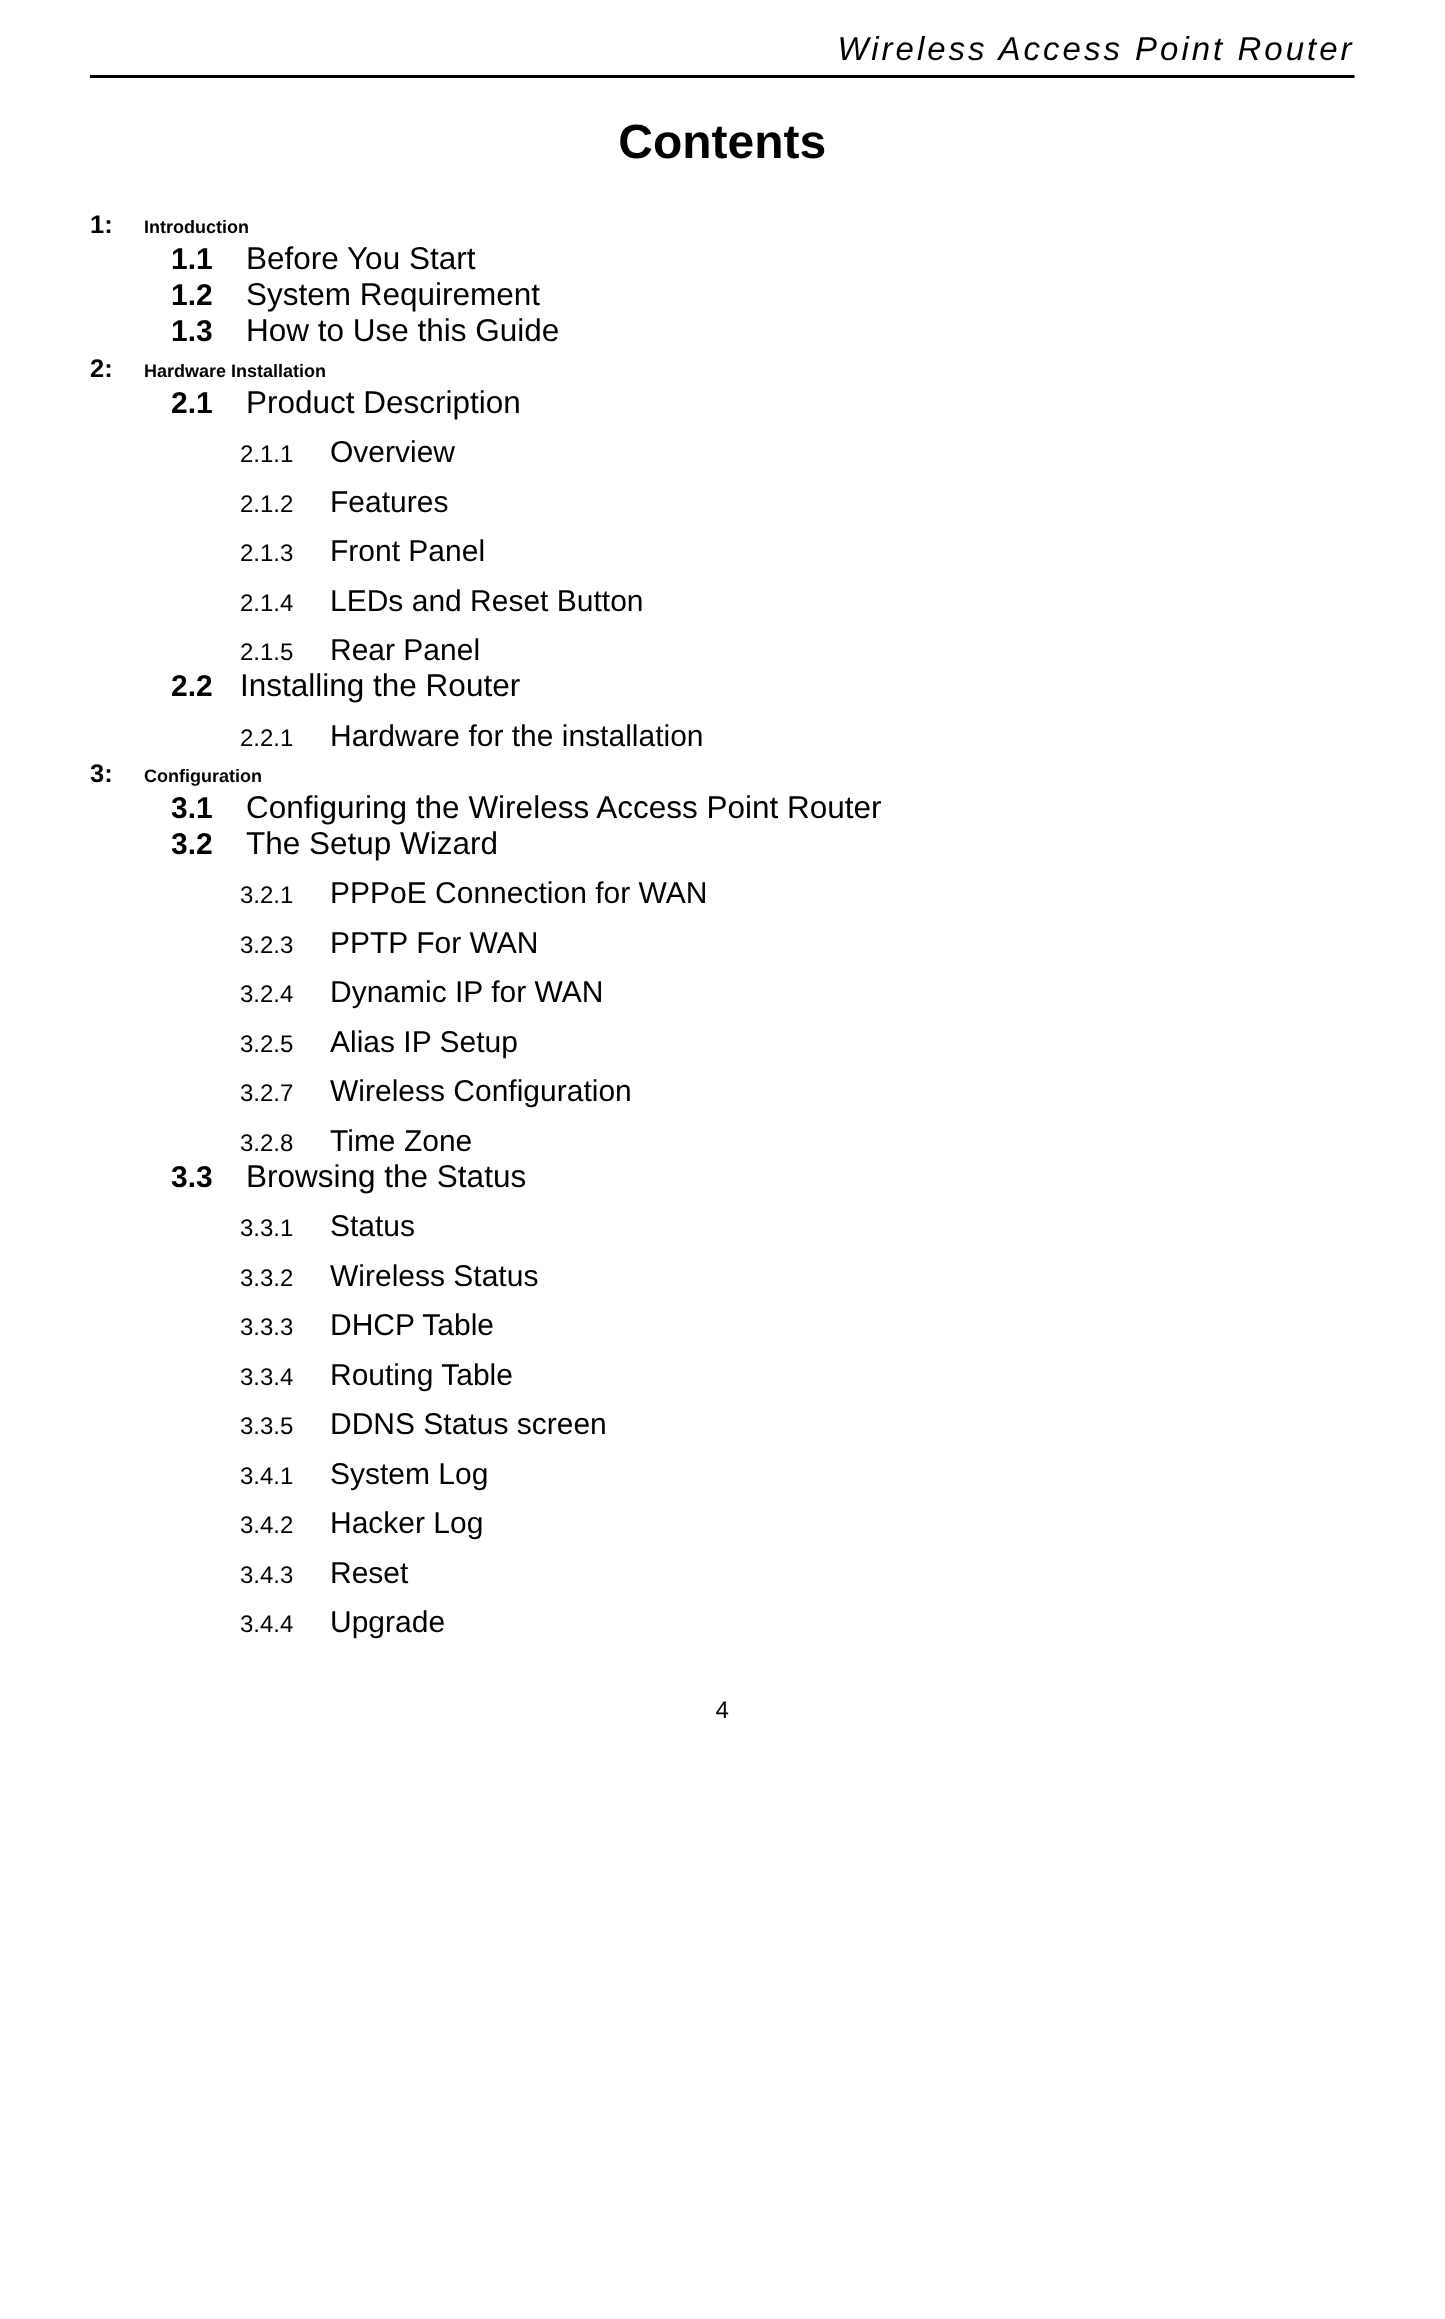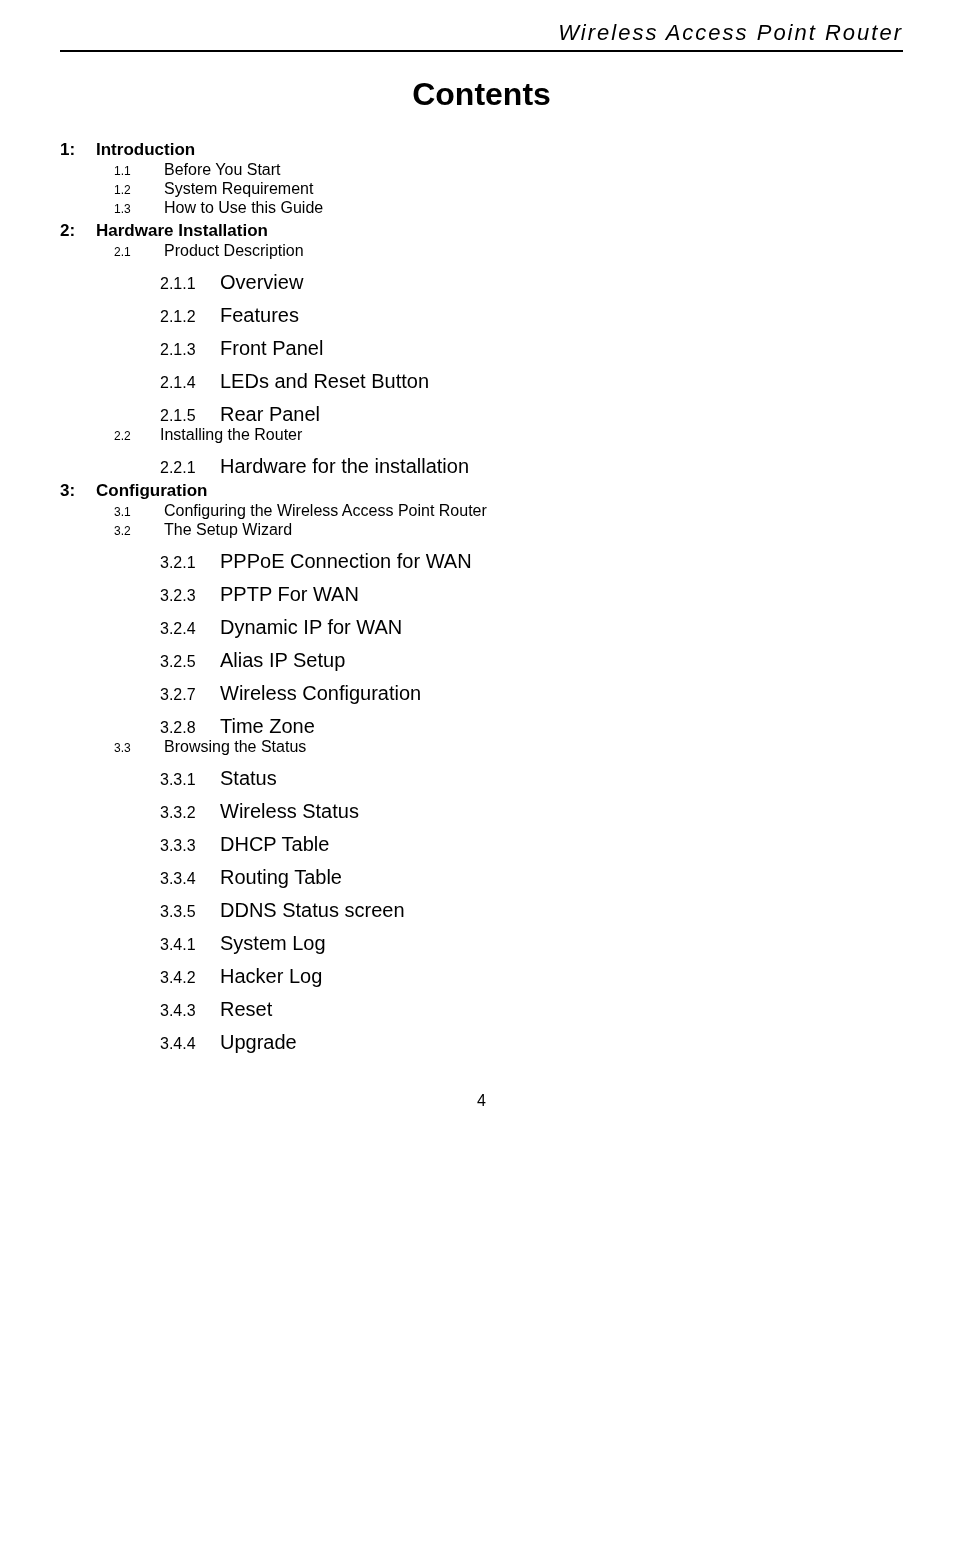--- a/index.html
+++ b/index.html
@@ -62,37 +62,38 @@
     }
 
     .level1-num {
       font-weight: bold;
       font-size: 17px;
       min-width: 36px;
     }
 
     .level1-label {
       font-weight: bold;
-      font-size: 17px;
+      font-size: 12px;
     }
 
     .level2 {
       display: flex;
       align-items: baseline;
       margin-bottom: 3px;
       padding-left: 54px;
     }
 
     .level2-num {
       min-width: 50px;
-      font-size: 12px;
+      font-size: 20px;
+      font-weight: bold;
     }
 
     .level2-label {
-      font-size: 16px;
+      font-size: 21px;
     }
 
     .level3 {
       display: flex;
       align-items: baseline;
       margin-bottom: 3px;
       padding-left: 100px;
       margin-top: 13px;
     }
 

